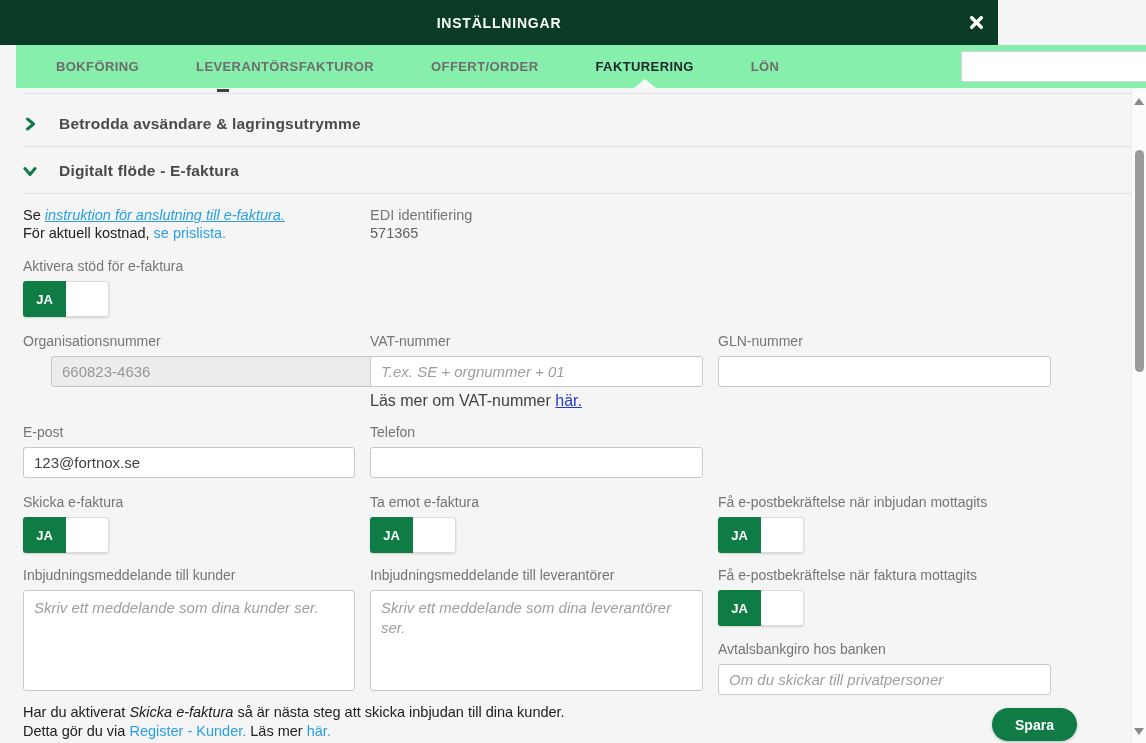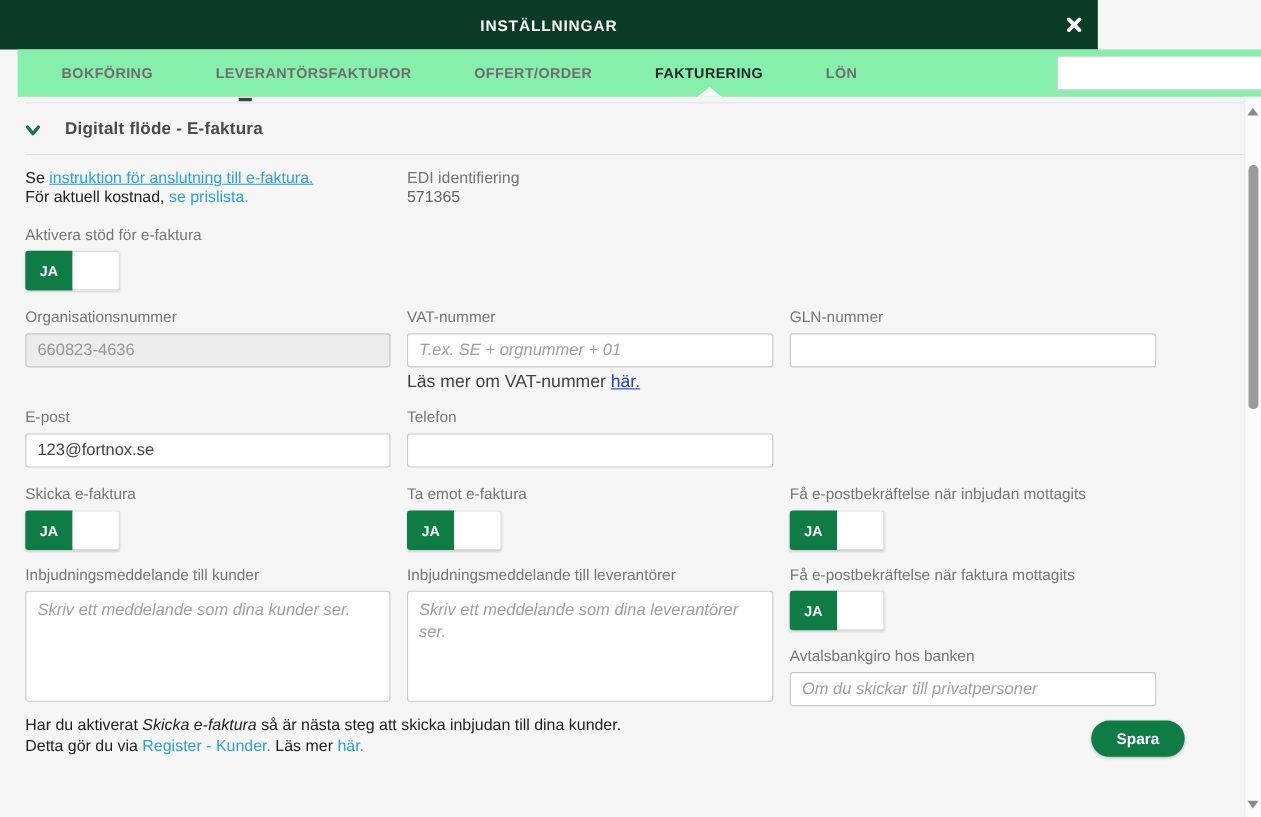--- a/index.html
+++ b/index.html
@@ -35,43 +35,43 @@
   .sec-h{display:flex;align-items:center;border-bottom:1px solid #dedede;cursor:pointer;}
   .sec-h .chev{width:15px;margin-right:21px;display:flex;align-items:center;}
   .sec-title{font-size:15.5px;font-weight:bold;color:#4a4a48;letter-spacing:.2px;}
   .sec-h.first{padding-top:21px;padding-bottom:13px;}
   .sec-h.second{padding-top:15px;padding-bottom:13px;}
 
   .row3{display:grid;grid-template-columns:332px 333px 333px;column-gap:15px;}
 
   .introtext{font-size:14.5px;color:#212121;line-height:18px;}
   .lnk{color:#29a0e5;cursor:pointer;}
-  .lnk.u{text-decoration:underline;}
+  .lnk.u{text-decoration:underline;font-style:italic;}
   .lnk2{color:#2439d2;text-decoration:underline;cursor:pointer;}
   .glabel{font-size:14.5px;color:#757575;line-height:18px;}
   .gvalue{font-size:14.5px;color:#616161;line-height:18px;}
 
   .f-label{font-size:14px;color:#757575;margin-bottom:7px;}
   .tinput{width:100%;height:31px;border:1px solid #c9c9c9;border-radius:3px;background:#fff;
     padding:0 10px;font-size:15px;color:#424242;font-family:inherit;outline:none;}
   .tinput::placeholder,.tarea::placeholder{color:#9e9e9e;font-style:italic;opacity:1;}
-  .tinput.disabled{background:#ececec;color:#979797;border-color:#c6c6c6;}
+  .tinput.disabled{background:#ececec;color:#979797;border-color:#c6c6c6;margin-left:28px;}
   .tarea{width:100%;height:101px;border:1px solid #c9c9c9;border-radius:3px;background:#fff;
     padding:7px 10px;font-size:15px;color:#424242;font-family:inherit;outline:none;resize:none;line-height:20px;}
   .help-line{margin-top:5px;font-size:16px;color:#424242;}
 
   .toggle{display:flex;width:86px;height:36px;margin-top:3px;border-radius:3px;
     box-shadow:0 1px 2px rgba(0,0,0,.15);cursor:pointer;}
   .toggle .on{width:43px;background:#0e7c44;color:#fff;font-weight:bold;font-size:13px;
     display:flex;align-items:center;justify-content:center;border-radius:3px 0 0 3px;}
   .toggle .off{width:43px;background:#fff;border:1px solid #dcdcdc;border-left:none;
     border-radius:0 3px 3px 0;}
 
   .mt12{margin-top:12px;} .mt14{margin-top:14px;} .mt16{margin-top:16px;}
-  .footer-row{display:flex;align-items:center;margin-top:8px;}
+  .footer-row{display:flex;align-items:flex-end;margin-top:8px;}
   .footer-text{font-size:14.5px;color:#212121;line-height:19px;}
   .spara-btn{margin-left:auto;margin-right:54px;margin-top:2px;width:85px;height:33px;
     border:none;border-radius:17px;background:#0e7c44;color:#fff;font-weight:bold;font-size:14px;
     font-family:inherit;cursor:pointer;box-shadow:0 1px 3px rgba(0,0,0,.25);}
 
   
   .scrollbar{position:absolute;top:88px;right:0;width:15px;height:655px;background:#fbfbfb;
     border-left:1px solid #ececec;}
   .sb-up{position:absolute;top:10px;left:2px;width:0;height:0;cursor:pointer;
     border-left:5px solid transparent;border-right:5px solid transparent;border-bottom:7px solid #8a8a8a;}
@@ -107,20 +107,28 @@
     </div>
   </div>
 </div>
 
 <div class="content">
 
   <div class="cutoff-row">
     <div class="cutoff-dash"></div>
   </div>
 
+  <div class="sec-h first">
+    <span class="chev">
+      <svg width="14" height="14" viewBox="0 0 14 14">
+        <path d="M4.5 2 L10.5 7 L4.5 12" stroke="#147a45" stroke-width="3" fill="none" stroke-linecap="round" stroke-linejoin="round"></path>
+      </svg>
+    </span>
+    <span class="sec-title">Betrodda avsändare &amp; lagringsutrymme</span>
+  </div>
 
   <div class="sec-h second">
     <span class="chev">
       <svg width="14" height="14" viewBox="0 0 14 14">
         <path d="M2 4.5 L7 10.5 L12 4.5" stroke="#147a45" stroke-width="3" fill="none" stroke-linecap="round" stroke-linejoin="round"></path>
       </svg>
     </span>
     <span class="sec-title">Digitalt flöde - E-faktura</span>
   </div>
 

